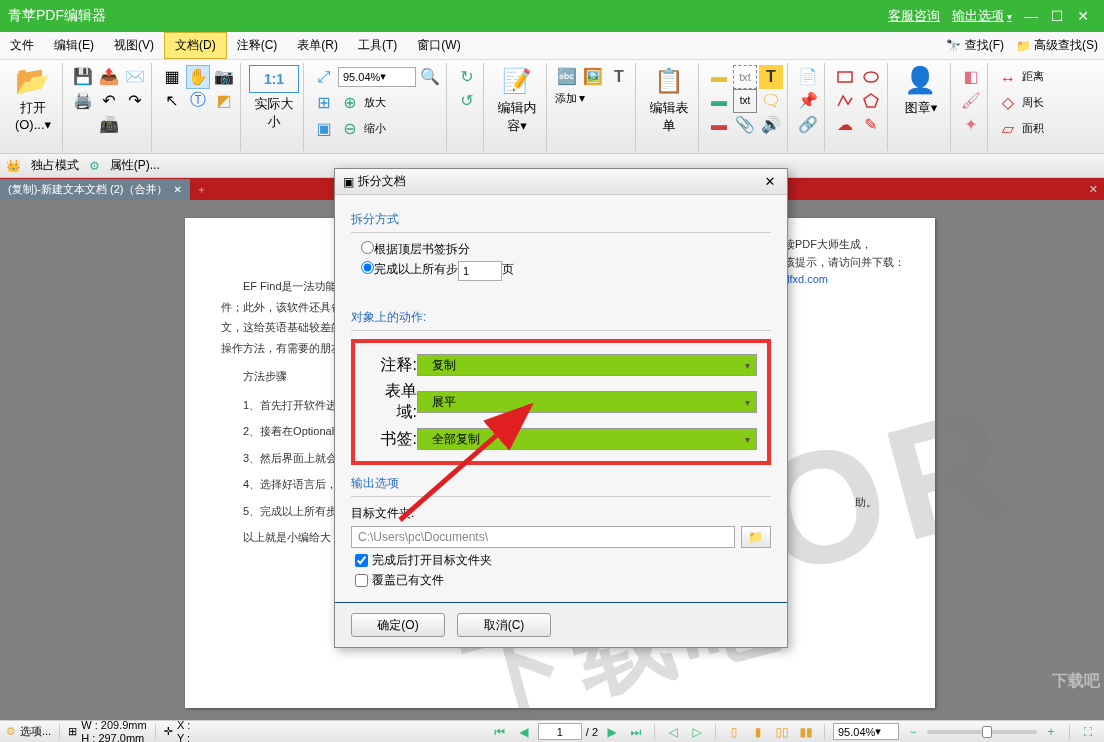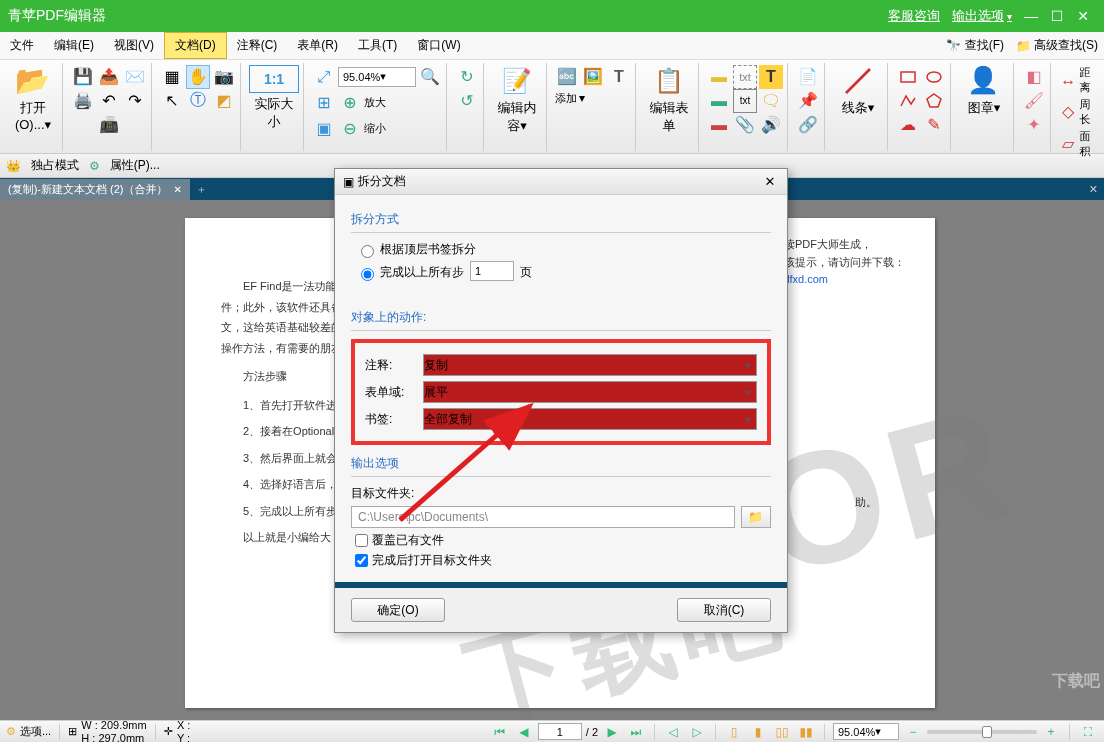--- a/index.html
+++ b/index.html
@@ -26,56 +26,56 @@
 .smallrow { display: flex; gap: 2px; }
 .smallbtn { width: 24px; height: 24px; display: flex; align-items: center; justify-content: center; font-size: 16px; cursor: pointer; border: 1px solid transparent; }
 .smallbtn.active { background: #cce8ff; border: 1px solid #7ab8e8; }
 .zoom-combo { width: 78px; height: 20px; border: 1px solid #aaa; background: #fff; font-size: 11px; padding: 0 4px; display: flex; align-items: center; }
 .stack { display: flex; flex-direction: column; gap: 2px; }
 .stack .row { display: flex; align-items: center; gap: 2px; }
 .stack .lbl { font-size: 11px; }
 
 .toolbar2 { height: 24px; background: linear-gradient(#f4f4f4,#e4e4e4); border-bottom: 1px solid #ccc; display: flex; align-items: center; padding: 0 6px; gap: 10px; font-size: 12px; }
 
-.tabbar { height: 22px; background: #0c4a6e; display: flex; align-items: center; font-size: 11px; }
+.tabbar { height: 22px; background: #b91c1c; display: flex; align-items: center; font-size: 11px; }
 .tab { background: #6d8290; color: #fff; padding: 3px 8px; display: flex; align-items: center; gap: 6px; }
 .tab .close { font-size: 10px; cursor: pointer; }
 .tabplus { color: #bbb; padding: 0 6px; cursor: pointer; }
 .tabbar .end { margin-left: auto; color: #ccc; padding: 0 6px; cursor: pointer; }
 
 .docarea { position: relative; height: 520px; background: #808080; overflow: hidden; }
 .docpage { position: absolute; top: 18px; left: 185px; width: 750px; height: 490px; background: #fff; box-shadow: 1px 1px 3px rgba(0,0,0,.4); padding: 56px 36px; font-size: 11px; color: #333; }
 .wm { position: absolute; font-size: 160px; color: rgba(120,120,120,.25); font-weight: bold; transform: rotate(-15deg); pointer-events: none; letter-spacing: 8px; }
 .docpage .rightinfo { position: absolute; right: 30px; top: 18px; font-size: 11px; color: #333; line-height: 1.6; }
 .docpage .rightinfo a { color: #1e5fd4; }
 .docpage p { margin: 4px 0; line-height: 1.5; }
 
 .dialog { position: absolute; top: 168px; left: 334px; width: 454px; background: #f6f6f6; border: 1px solid #888; box-shadow: 3px 3px 10px rgba(0,0,0,.3); z-index: 50; }
 .dlg-title { height: 26px; background: linear-gradient(#f8f8f8,#e4e4e4); border-bottom: 1px solid #ccc; display: flex; align-items: center; padding: 0 8px; font-size: 12px; }
 .dlg-title .t { flex: 1; }
 .dlg-title .x { width: 18px; text-align: center; cursor: pointer; font-size: 13px; }
 .dlg-body { padding: 10px 16px; }
 .dlg-sec { color: #2a6dc2; font-size: 12px; margin: 6px 0 4px; }
 .dlg-hr { border: none; border-top: 1px solid #ccc; margin: 2px 0 8px; }
-.radio-row { display: flex; align-items: flex-end; gap: 6px; margin: 3px 0 3px 10px; font-size: 12px; }
+.radio-row { display: flex; align-items: flex-start; margin: 3px 0 3px 10px; font-size: 12px; }
 .radio-row input { margin: 0; }
 .numbox { width: 44px; height: 20px; border: 1px solid #aaa; background: #fff; padding: 0 4px; font-size: 11px; }
 
 .redbox { border: 4px solid #e33; padding: 6px 10px; margin: 4px 0 10px; }
 .fieldrow { display: flex; align-items: center; margin: 5px 0; }
-.fieldrow label { width: 52px; text-align: left; margin-right: 6px; font-size: 12px; }
-.combo { flex: 1; height: 22px; border: 1px solid #999; background: #b91c1c; display: flex; align-items: center; padding: 0 0; font-size: 12px; position: relative; }
+.fieldrow label { width: 52px; text-align: right; font-size: 16px; }
+.combo { flex: 1; height: 22px; border: 1px solid #999; background: #84cc16; display: flex; align-items: center; padding: 0 14px; font-size: 12px; position: relative; }
 .combo::after { content: "▾"; position: absolute; right: 6px; color: #555; font-size: 10px; }
 
 .outrow { display: flex; align-items: center; gap: 6px; margin: 4px 0; }
 .outrow .pathbox { flex: 1; height: 22px; border: 1px solid #aaa; background: #fff; padding: 0 6px; color: #888; font-size: 12px; display: flex; align-items: center; }
 .outrow .browse { width: 30px; height: 22px; border: 1px solid #aaa; background: linear-gradient(#fff,#e6e6e6); display: flex; align-items: center; justify-content: center; cursor: pointer; }
 .chk-row { display: flex; align-items: center; gap: 4px; margin: 3px 0 3px 4px; font-size: 12px; }
 
-.dlg-foot { border-top: 6px solid #0c4a6e; padding: 10px 16px; display: flex; justify-content: space-between; gap: 12px; background: #f0f0f0; }
+.dlg-foot { border-top: 1px solid #0c4a6e; padding: 10px 16px; display: flex; justify-content: flex-start; gap: 12px; background: #f0f0f0; }
 .dlg-foot button { width: 94px; height: 24px; background: linear-gradient(#fff,#e4e4e4); border: 1px solid #999; border-radius: 3px; font-size: 12px; cursor: pointer; }
 
 .arrow { position: absolute; z-index: 60; pointer-events: none; }
 
 .statusbar { height: 22px; border-top: 1px solid #ccc; background: linear-gradient(#f8f8f8,#e4e4e4); display: flex; align-items: center; padding: 0 6px; gap: 4px; font-size: 11px; }
 .statusbar .sep { width: 1px; height: 16px; background: #ccc; margin: 0 4px; }
 .statusbar .sp { flex: 1; }
 .statusbar .navbtn { width: 20px; height: 18px; display: flex; align-items: center; justify-content: center; cursor: pointer; color: #3b7; font-size: 12px; border: 1px solid transparent; }
 .statusbar .pgbox { width: 44px; height: 17px; border: 1px solid #aaa; background: #fff; text-align: center; font-size: 11px; }
 .statusbar .slider { width: 110px; height: 4px; background: #ccc; border-radius: 2px; position: relative; }
@@ -226,30 +226,20 @@
         <div class="smallbtn" style="color:#e6c030">📄</div>
       </div>
     <div class="smallrow">
         <div class="smallbtn">📌</div>
       </div>
     <div class="smallrow">
         <div class="smallbtn">🔗</div>
       </div>
   </div>
   <div class="rgroup">
-    <div class="bigbtn">
-      <div class="ico">
-          <svg viewBox="0 0 24 24">
-            <line x1="3" y1="21" x2="21" y2="3" stroke="#d03030" stroke-width="2"></line>
-          </svg>
-        </div>
-      <div class="lbl"><span>线条</span>▾</div>
-    </div>
-  </div>
-  <div class="rgroup">
     <div class="smallrow">
         <div class="smallbtn">
           <svg width="18" height="18">
             <rect x="2" y="4" width="14" height="10" fill="none" stroke="#d03030" stroke-width="1.5"></rect>
           </svg>
         </div>
         <div class="smallbtn">
           <svg width="18" height="18">
             <ellipse cx="9" cy="9" rx="7" ry="5" fill="none" stroke="#d03030" stroke-width="1.5"></ellipse>
           </svg>
@@ -394,26 +384,26 @@
     <div class="dlg-sec">输出选项</div>
     <hr class="dlg-hr">
     <div style="font-size:12px;margin:4px 0">目标文件夹:</div>
     <div class="outrow">
       <div class="pathbox">
           <span>C:\Users\pc\Documents\</span>
         </div>
       <div class="browse">📁</div>
     </div>
     <div class="chk-row">
+        <input type="checkbox" checked="" style="">
+        <span>完成后打开目标文件夹</span>
+      </div>
+    <div class="chk-row">
         <input type="checkbox" style="">
         <span>覆盖已有文件</span>
-      </div>
-    <div class="chk-row">
-        <input type="checkbox" checked="" style="">
-        <span>完成后打开目标文件夹</span>
       </div>
   </div>
   <div class="dlg-foot">
     <button>确定(O)</button>
     <button>取消(C)</button>
   </div>
 </div>
 
 <svg class="arrow" style="left:390px;top:390px" width="200" height="140">
   <defs>

